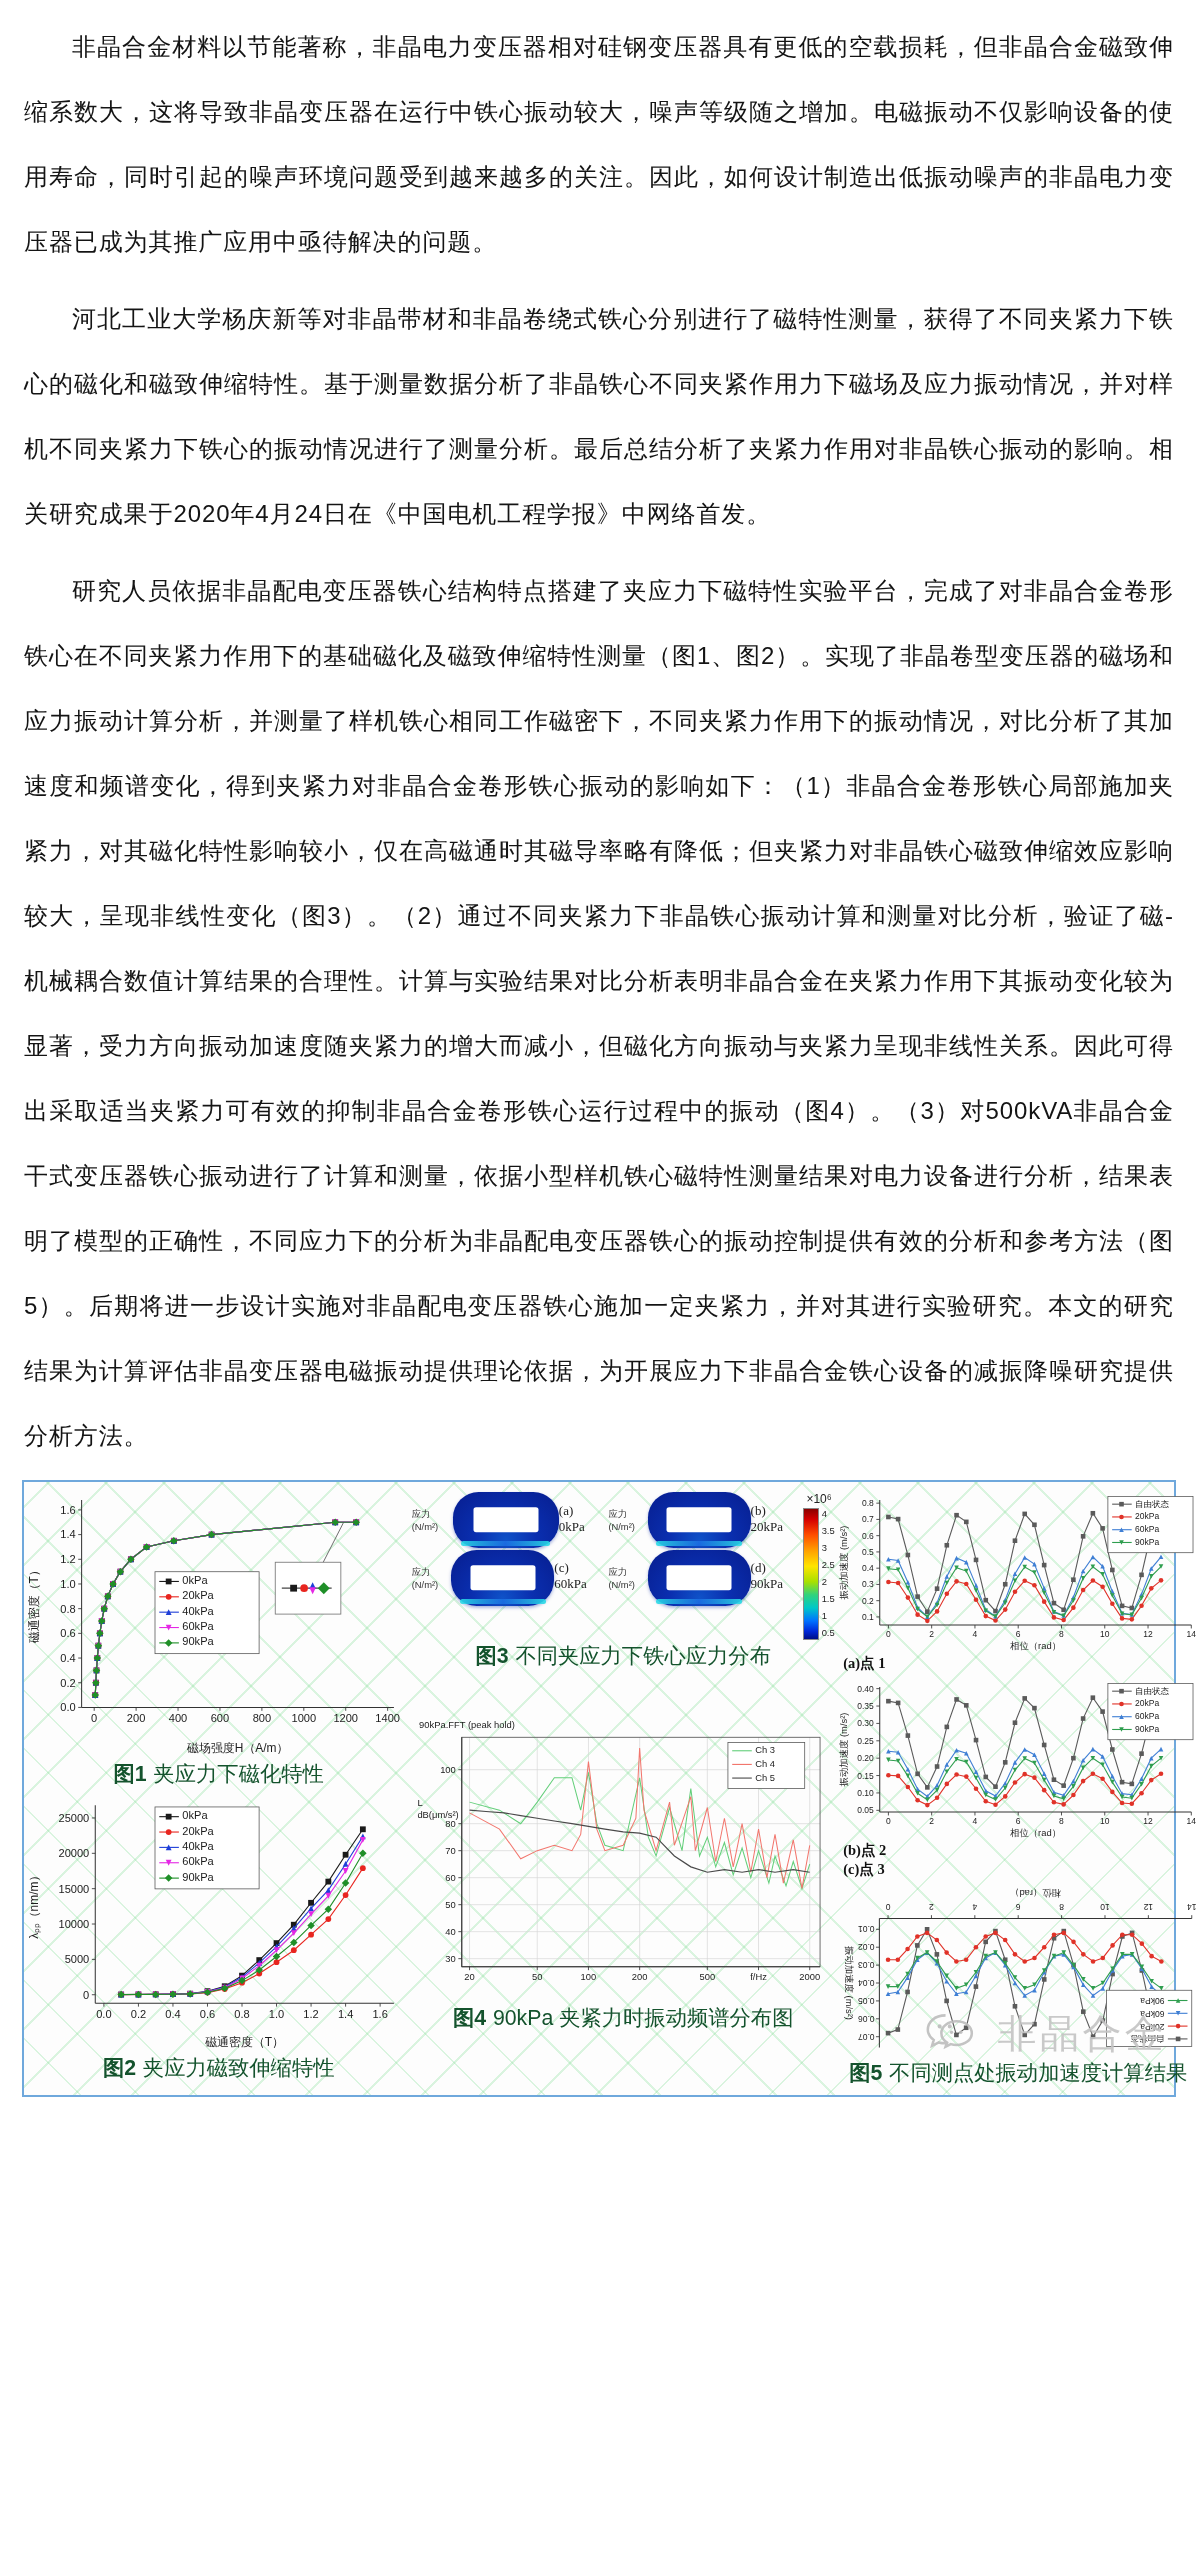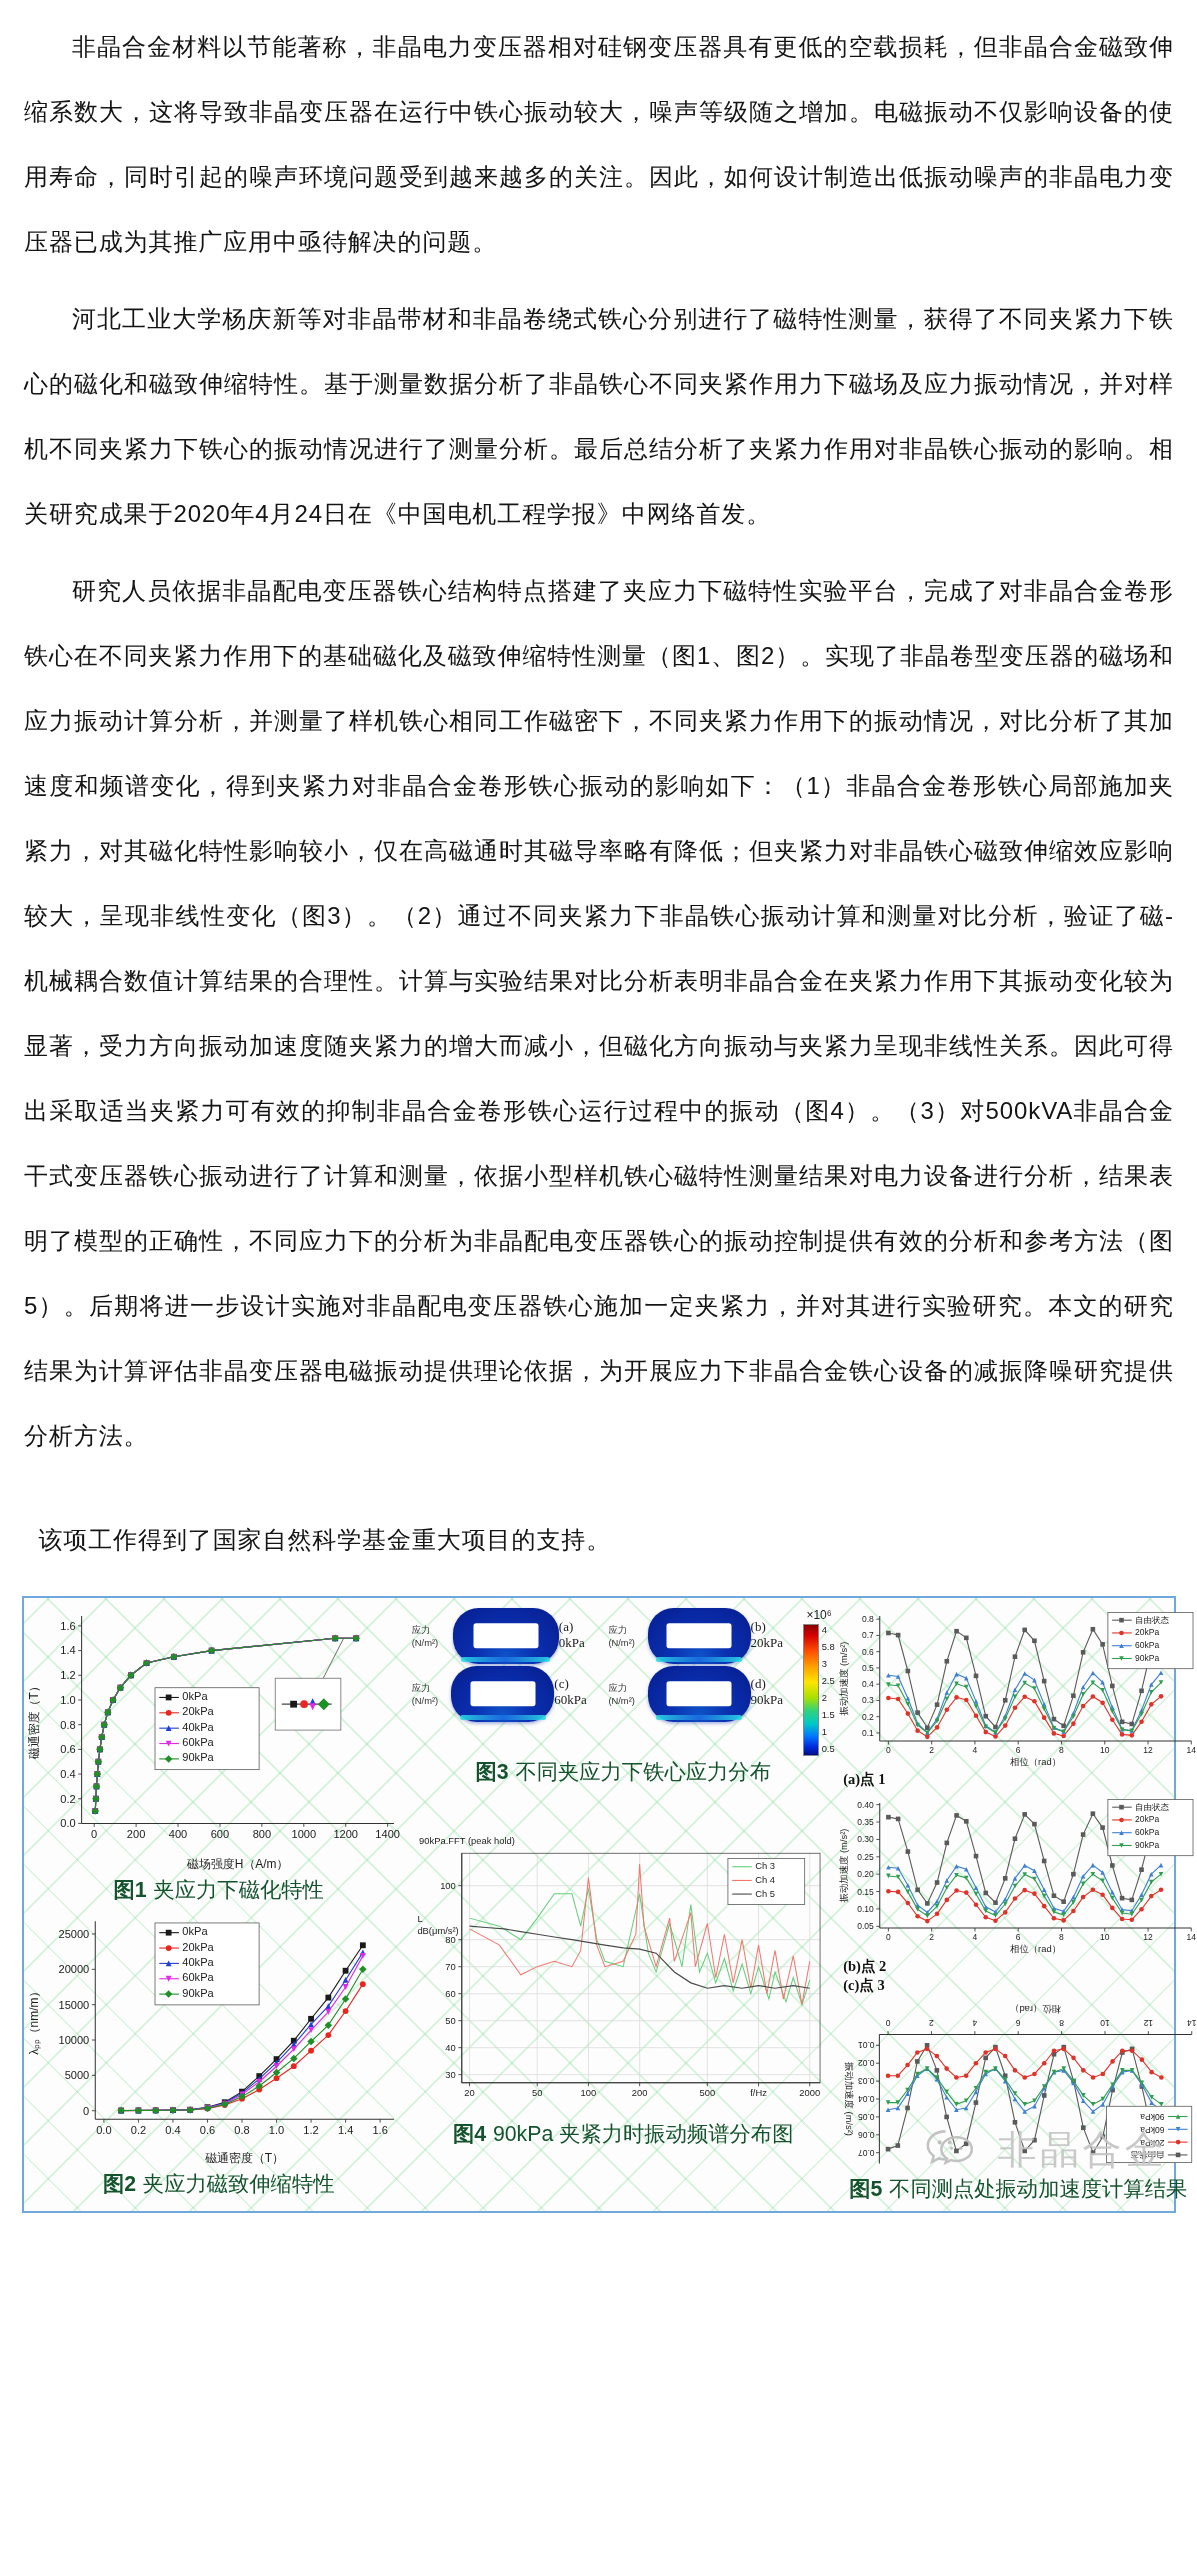--- a/index.html
+++ b/index.html
@@ -44,21 +44,20 @@
   .wechat{position:absolute;right:6.8px;bottom:34px;display:flex;align-items:center;gap:20px;z-index:2;opacity:.9;}
   .wechat-text{font-size:39px;color:#c4c4c4;letter-spacing:3.4px;}
 </style>
 </head>
 <body>
 
 <main class="article">
   <p class="para">非晶合金材料以节能著称，非晶电力变压器相对硅钢变压器具有更低的空载损耗，但非晶合金磁致伸缩系数大，这将导致非晶变压器在运行中铁心振动较大，噪声等级随之增加。电磁振动不仅影响设备的使用寿命，同时引起的噪声环境问题受到越来越多的关注。因此，如何设计制造出低振动噪声的非晶电力变压器已成为其推广应用中亟待解决的问题。</p>
   <p class="para">河北工业大学杨庆新等对非晶带材和非晶卷绕式铁心分别进行了磁特性测量，获得了不同夹紧力下铁心的磁化和磁致伸缩特性。基于测量数据分析了非晶铁心不同夹紧作用力下磁场及应力振动情况，并对样机不同夹紧力下铁心的振动情况进行了测量分析。最后总结分析了夹紧力作用对非晶铁心振动的影响。相关研究成果于2020年4月24日在《中国电机工程学报》中网络首发。</p>
   <p class="para">研究人员依据非晶配电变压器铁心结构特点搭建了夹应力下磁特性实验平台，完成了对非晶合金卷形铁心在不同夹紧力作用下的基础磁化及磁致伸缩特性测量（图1、图2）。实现了非晶卷型变压器的磁场和应力振动计算分析，并测量了样机铁心相同工作磁密下，不同夹紧力作用下的振动情况，对比分析了其加速度和频谱变化，得到夹紧力对非晶合金卷形铁心振动的影响如下：（1）非晶合金卷形铁心局部施加夹紧力，对其磁化特性影响较小，仅在高磁通时其磁导率略有降低；但夹紧力对非晶铁心磁致伸缩效应影响较大，呈现非线性变化（图3）。（2）通过不同夹紧力下非晶铁心振动计算和测量对比分析，验证了磁-机械耦合数值计算结果的合理性。计算与实验结果对比分析表明非晶合金在夹紧力作用下其振动变化较为显著，受力方向振动加速度随夹紧力的增大而减小，但磁化方向振动与夹紧力呈现非线性关系。因此可得出采取适当夹紧力可有效的抑制非晶合金卷形铁心运行过程中的振动（图4）。（3）对500kVA非晶合金干式变压器铁心振动进行了计算和测量，依据小型样机铁心磁特性测量结果对电力设备进行分析，结果表明了模型的正确性，不同应力下的分析为非晶配电变压器铁心的振动控制提供有效的分析和参考方法（图5）。后期将进一步设计实施对非晶配电变压器铁心施加一定夹紧力，并对其进行实验研究。本文的研究结果为计算评估非晶变压器电磁振动提供理论依据，为开展应力下非晶合金铁心设备的减振降噪研究提供分析方法。</p>
-  <p class="para ack">该项工作得到了国家自然科学基金重大项目的支持。</p>
 
   <section class="figure-panel">
     <div class="wm-pattern"></div>
 
     <div class="col">
       <svg class="chart" width="384" height="269" viewBox="0 0 450 315">
           <line x1="64" x2="430" y1="257" y2="257" stroke="#333" stroke-width="1.2"></line>
           <line x1="64" x2="64" y1="14" y2="257" stroke="#333" stroke-width="1.2"></line>
           <line x1="78.73825503355704" x2="78.73825503355704" y1="257" y2="261" stroke="#333" stroke-width="1"></line>
           <text x="78.73825503355704" y="274" font-size="13" fill="#1c1c1c" text-anchor="middle">0</text>
@@ -396,21 +395,21 @@
               </div>
             <div class="core-label">(d) 90kPa</div>
           </div>
         </div>
         <div class="cb">
           <div class="cb-title">×10⁶</div>
           <div class="cb-row">
             <div class="cb-grad"></div>
             <div class="cb-ticks">
               <span>4</span>
-              <span>5.8</span>
+              <span>3.5</span>
               <span>3</span>
               <span>2.5</span>
               <span>2</span>
               <span>1.5</span>
               <span>1</span>
               <span>0.5</span>
             </div>
           </div>
         </div>
       </div>

